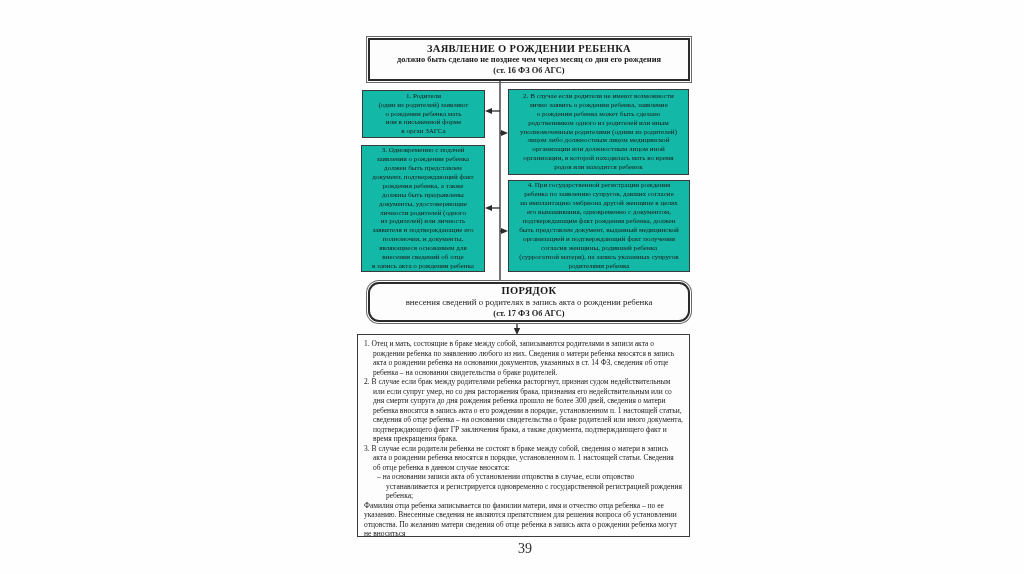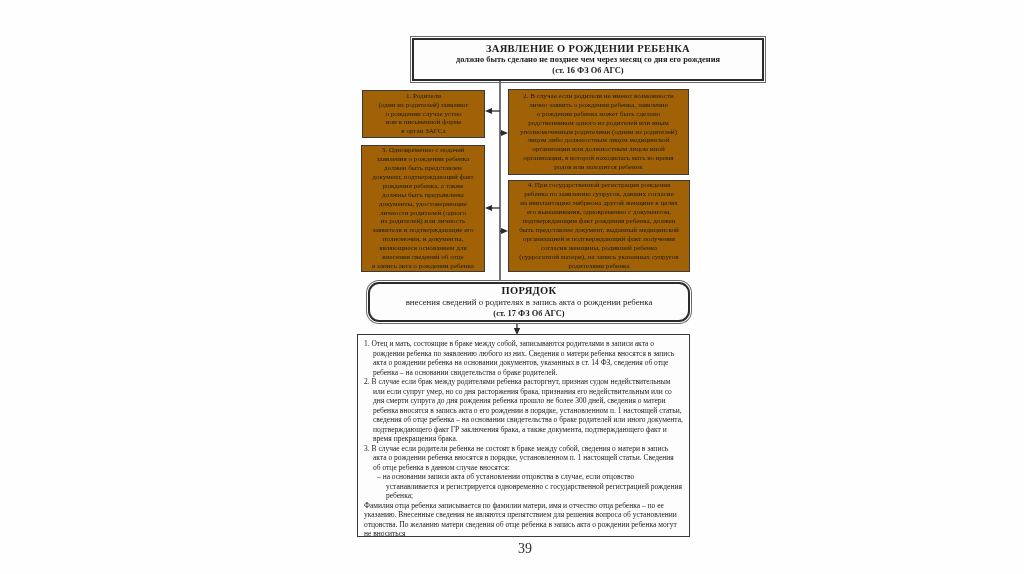--- a/index.html
+++ b/index.html
@@ -10,21 +10,21 @@
     height: 574px;
     background: #fefefe;
     font-family: "Liberation Serif", "DejaVu Serif", serif;
     color: #1a1a1a;
     overflow: hidden;
   }
   
   .fbox {
     position: absolute;
     border: 1px solid #3a3a3a;
-    background: #a16207;
+    background: #14b8a6;
     display: flex;
     flex-direction: column;
     justify-content: center;
     text-align: center;
     font-size: 7.1px;
     line-height: 1.26;
     padding: 2px 2px;
   }
   
   .hdr-box {
@@ -98,30 +98,30 @@
     <line x1="500" y1="208" x2="491" y2="208" stroke="#2b2b2b" stroke-width="1.3"></line>
     <polygon points="485,208 492,205 492,211" fill="#2b2b2b"></polygon>
 
     <line x1="500" y1="231" x2="502" y2="231" stroke="#2b2b2b" stroke-width="1.3"></line>
     <polygon points="508,231 501,228 501,234" fill="#2b2b2b"></polygon>
 
     <line x1="517" y1="322" x2="517" y2="329" stroke="#2b2b2b" stroke-width="1.3"></line>
     <polygon points="517,335 513.8,328 520.2,328" fill="#2b2b2b"></polygon>
   </svg>
 
-  <div class="hdr-box" style="left:368px; top:38px; width:352px; height:43px;margin-left:44px;">
+  <div class="hdr-box" style="left:368px; top:38px; width:322px; height:43px;">
     <div class="hdr-title">ЗАЯВЛЕНИЕ О РОЖДЕНИИ РЕБЕНКА</div>
     <div class="hdr-sub-b">должно быть сделано не позднее чем через месяц со дня его рождения</div>
     <div class="hdr-law-b">(ст. 16 ФЗ Об АГС)</div>
   </div>
 
   <div class="fbox" style="left:362px; top:90px; width:123px; height:48px;">
       <div>1. Родители</div>
       <div>(один из родителей) заявляют</div>
-      <div>о рождении случае устно</div>
+      <div>о рождении ребенка мать</div>
       <div>или в письменной форме</div>
       <div>в орган ЗАГСа</div>
     </div>
 
   <div class="fbox" style="left:508px; top:89px; width:181px; height:86px;">
       <div>2. В случае если родители не имеют возможности</div>
       <div>лично заявить о рождении ребенка, заявление</div>
       <div>о рождении ребенка может быть сделано</div>
       <div>родственником одного из родителей или иным</div>
       <div>уполномоченным родителями (одним из родителей)</div>

